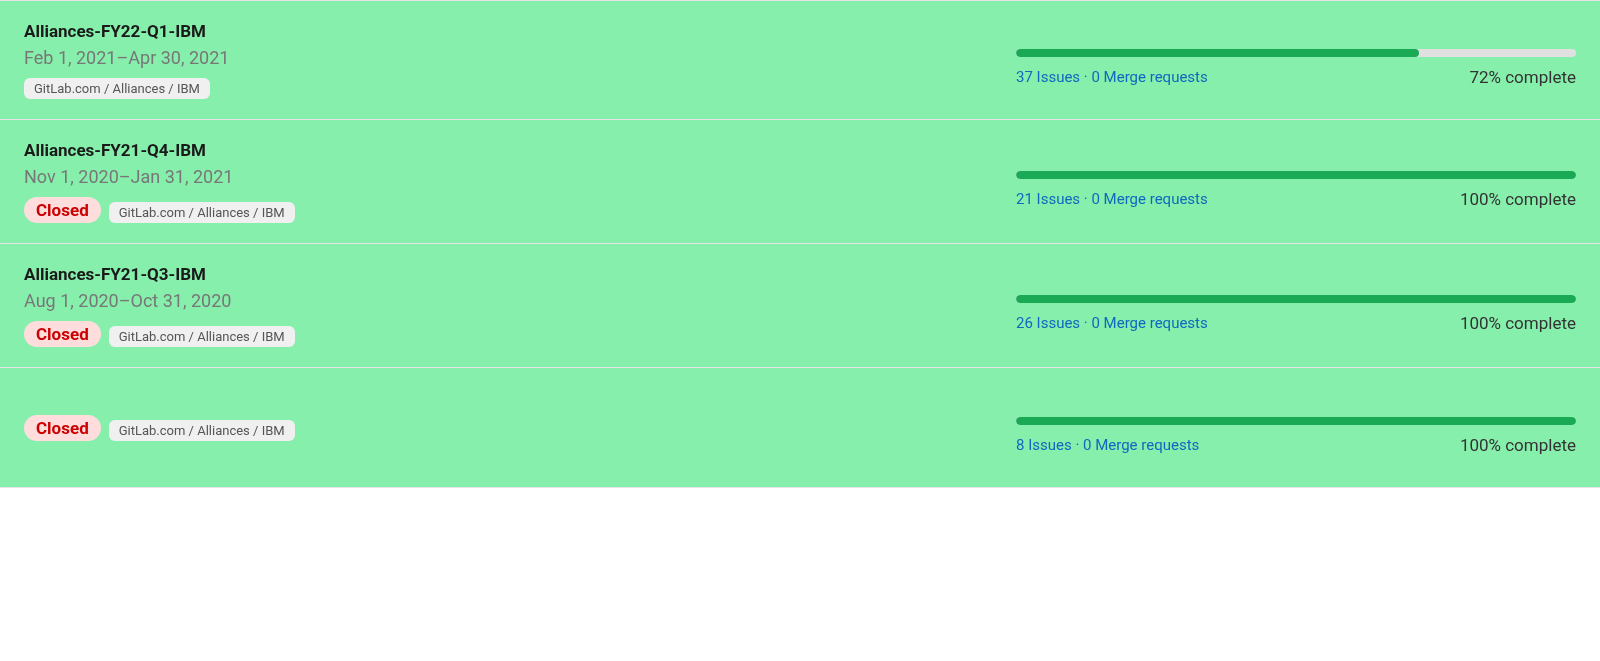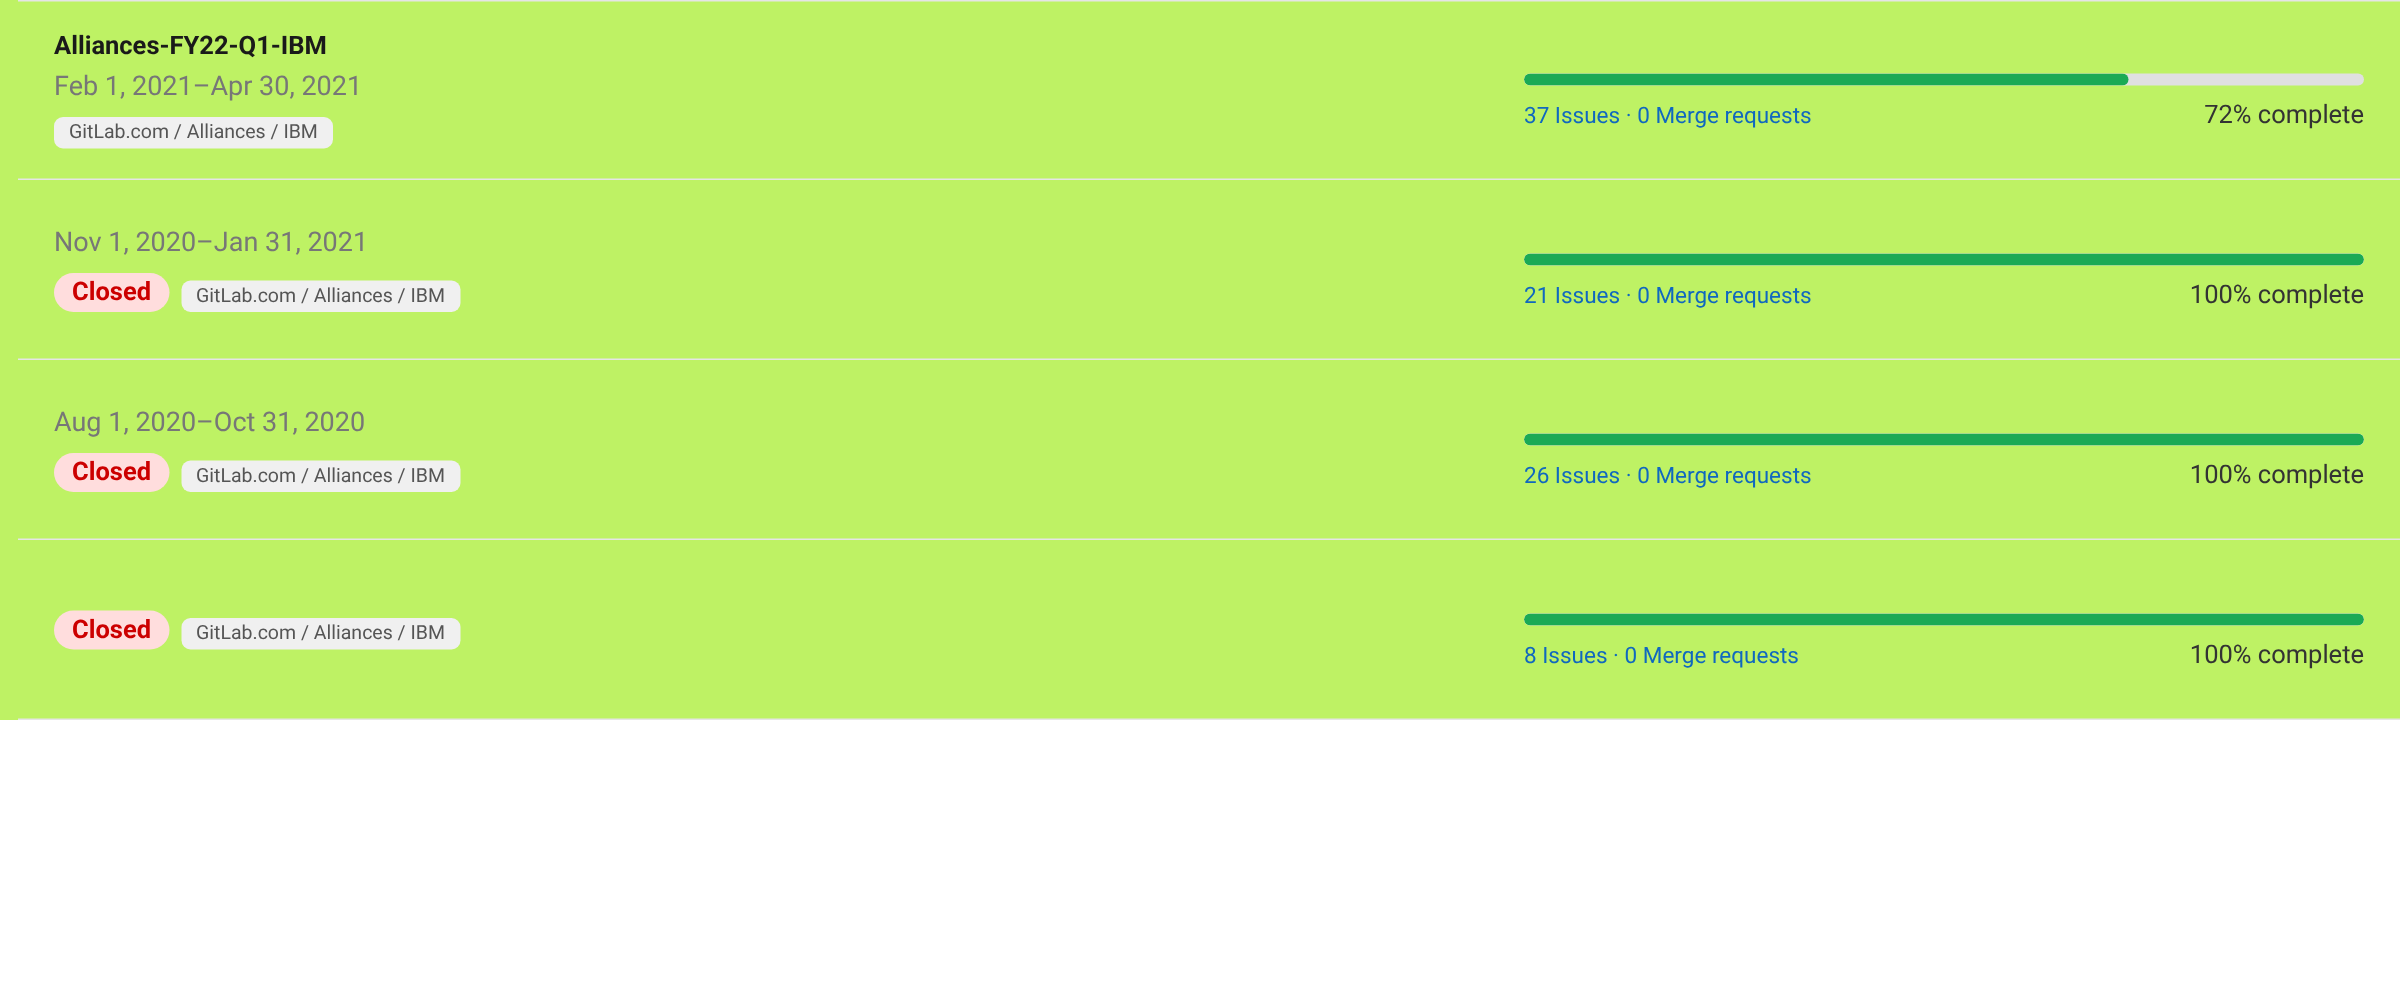--- a/index.html
+++ b/index.html
@@ -3,22 +3,21 @@
   <meta charset="utf-8">
   <style>
     * { box-sizing: border-box; margin: 0; padding: 0; }
     body {
       font-family: -apple-system, BlinkMacSystemFont, 'Segoe UI', Roboto, sans-serif;
       background: #fff;
       color: #333;
     }
     .milestone-list {
       width: 1600px;
-      background: #bef264;
-      padding-left: 12px;
+      background: #86efac;
     }
     .milestone-item {
       display: flex;
       align-items: center;
       justify-content: space-between;
       padding: 20px 24px;
       border-bottom: 1px solid #e5e5e5;
       min-height: 120px;
     }
     .milestone-item:first-child {
@@ -115,38 +114,40 @@
           <div class="progress-bar-fill" style="width: 72%;"></div>
         </div>
         <div class="milestone-stats-row">
           <a class="milestone-stats-link" href="#">37 Issues · 0 Merge requests</a>
           <span class="milestone-complete">72% complete</span>
         </div>
       </div>
     </div>
     <div class="milestone-item">
       <div class="milestone-left">
+        <div class="milestone-title">Alliances-FY21-Q4-IBM</div>
         <div class="milestone-dates">Nov 1, 2020–Jan 31, 2021</div>
         <div class="milestone-tags">
           <span class="tag-closed">Closed</span>
           <span class="tag-path">GitLab.com / Alliances / IBM</span>
         </div>
       </div>
       <div class="milestone-right">
         <div class="progress-bar-container">
           <div class="progress-bar-fill" style="width: 100%;"></div>
         </div>
         <div class="milestone-stats-row">
           <a class="milestone-stats-link" href="#">21 Issues · 0 Merge requests</a>
           <span class="milestone-complete">100% complete</span>
         </div>
       </div>
     </div>
     <div class="milestone-item">
       <div class="milestone-left">
+        <div class="milestone-title">Alliances-FY21-Q3-IBM</div>
         <div class="milestone-dates">Aug 1, 2020–Oct 31, 2020</div>
         <div class="milestone-tags">
           <span class="tag-closed">Closed</span>
           <span class="tag-path">GitLab.com / Alliances / IBM</span>
         </div>
       </div>
       <div class="milestone-right">
         <div class="progress-bar-container">
           <div class="progress-bar-fill" style="width: 100%;"></div>
         </div>

